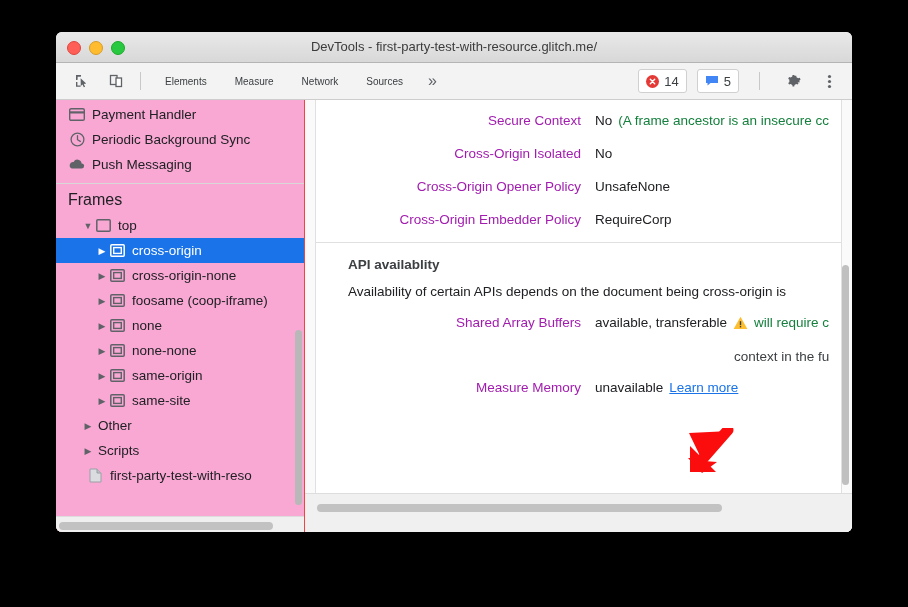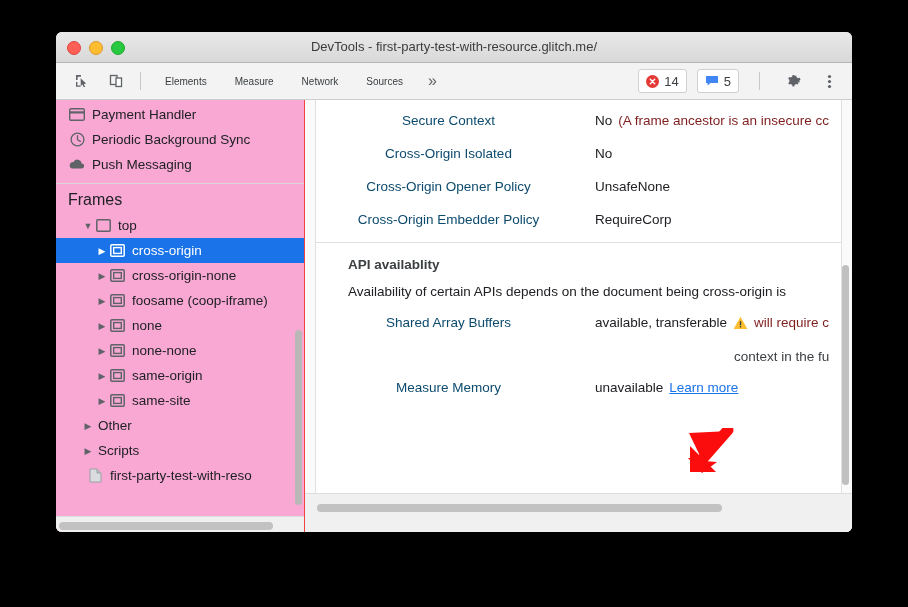--- a/index.html
+++ b/index.html
@@ -90,25 +90,25 @@
               background:#c2c2c2;border-radius:4px;}
   .sb-hbar{position:absolute;left:0;right:0;bottom:0;height:17px;background:#f0f0f0;
            border-top:1px solid #ddd;}
 
   
   .detail{flex:1;position:relative;background:#fafafa;overflow:hidden;}
   .detail-inner{position:absolute;left:10px;top:0;right:10px;bottom:22px;
                 background:#fff;border:1px solid #e0e0e0;border-top:none;overflow:hidden;}
   .drow{display:flex;align-items:flex-start;padding:9px 0;white-space:nowrap;}
   .dlabel{
-    width:265px;text-align:center;flex:0 0 auto;
-    font-size:13.5px;color:#0c4a6e;padding-right:14px;
+    width:265px;text-align:right;flex:0 0 auto;
+    font-size:13.5px;color:#a21caf;padding-right:14px;
   }
   .dvalue{font-size:13.5px;color:#202124;display:flex;align-items:center;gap:6px;}
-  .dim{color:#7f1d1d;}
+  .dim{color:#15803d;}
   .hr{height:1px;background:#e0e0e0;margin:6px 0 0 0;}
   .section-title{font-size:13.5px;font-weight:bold;color:#3c4043;padding:14px 0 0 32px;}
   .section-desc{font-size:13.5px;color:#202124;padding:12px 0 4px 32px;white-space:nowrap;}
   .warn-tri{width:15px;height:14px;flex:0 0 auto;}
   .cont-line{font-size:13.5px;color:#3c4043;padding-left:418px;padding-top:10px;white-space:nowrap;}
   .link{color:#1a73e8;text-decoration:underline;}
 
   .d-vscroll{position:absolute;right:3px;top:165px;width:7px;height:220px;
              background:#c0c0c0;border-radius:4px;}
   .d-hscroll{position:absolute;left:12px;bottom:22px;width:405px;height:8px;

